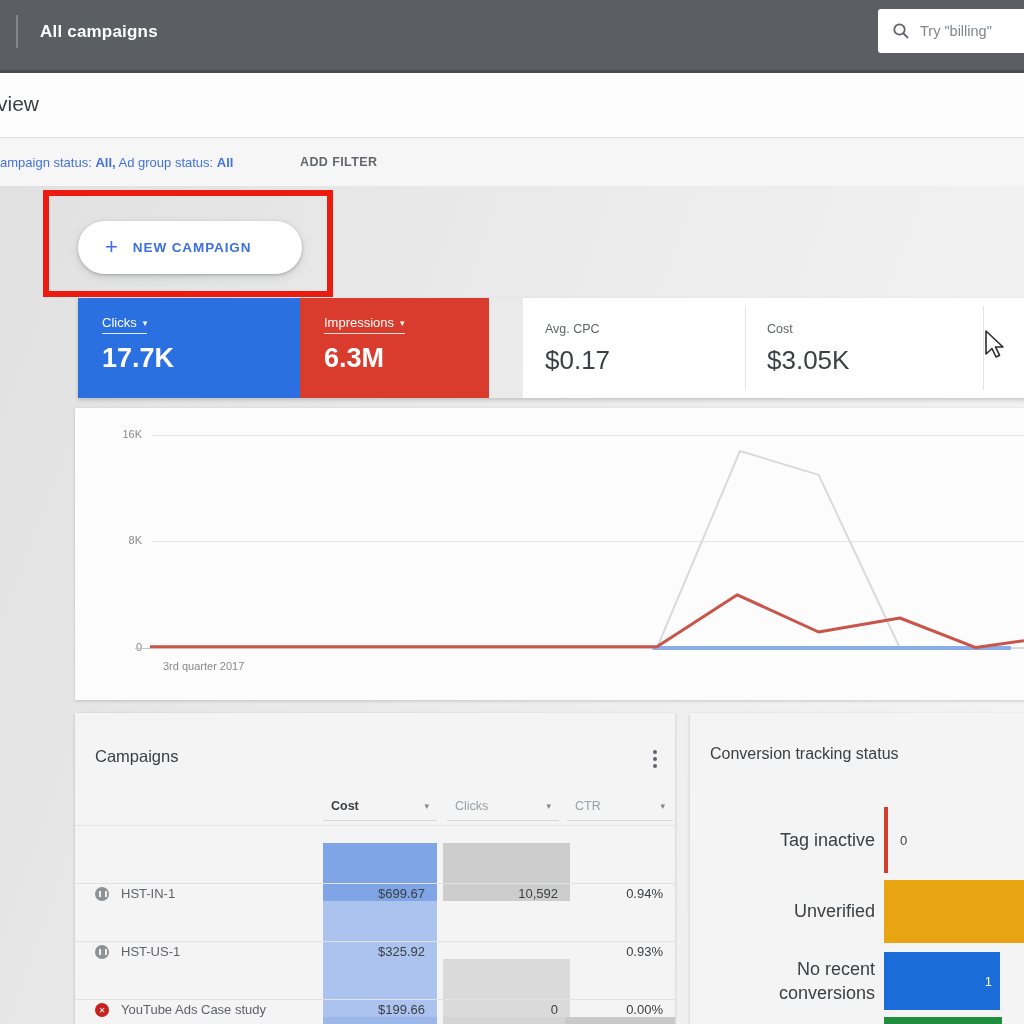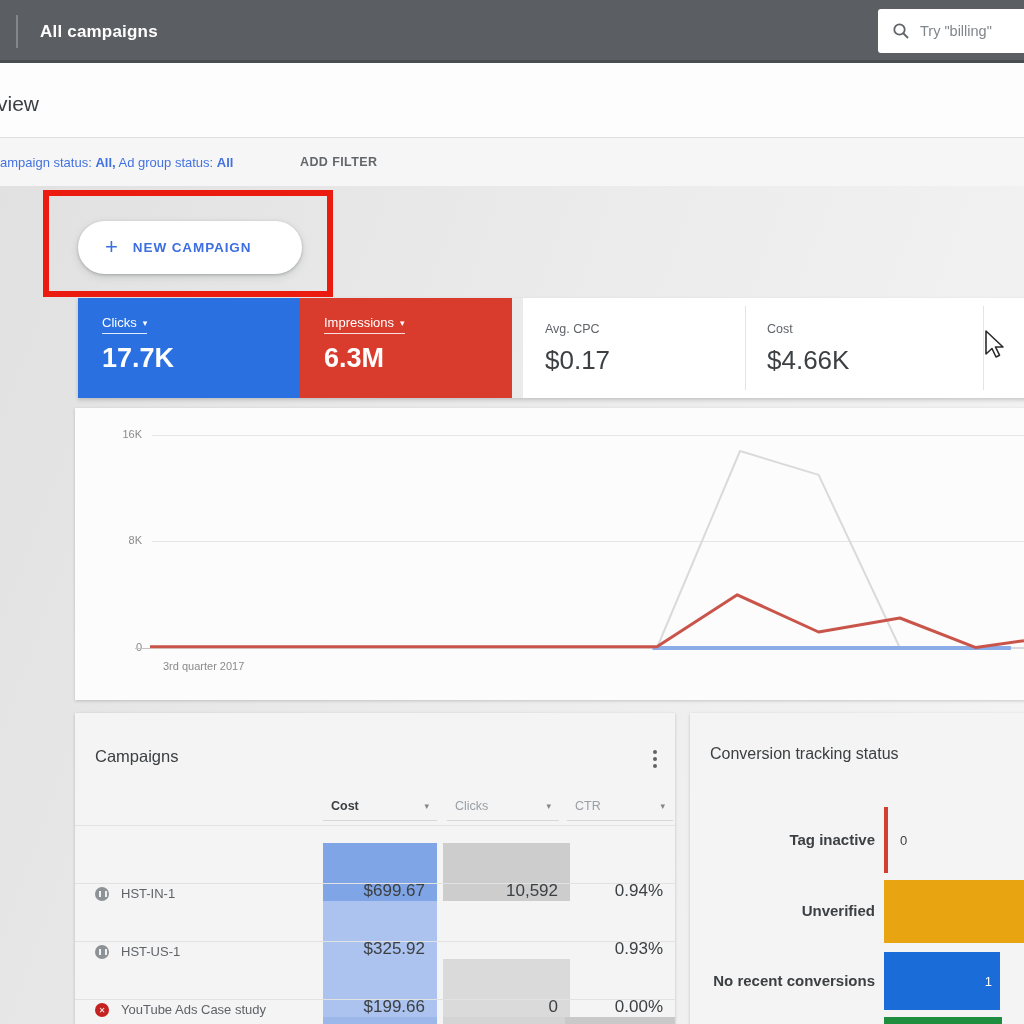--- a/index.html
+++ b/index.html
@@ -1,21 +1,21 @@
 <!DOCTYPE html>
 <html><head>
 <meta charset="utf-8">
 <style>
   html,body{margin:0;padding:0;background:#cfcfcf;}
   .screen{position:relative;width:1024px;height:1024px;overflow:hidden;
     font-family:"Liberation Sans","DejaVu Sans",sans-serif;background:#ededed;}
   .abs{position:absolute;}
 
   
-  .topbar{left:0;top:0;width:1024px;height:63px;background:#5b5e62;
+  .topbar{left:0;top:0;width:1024px;height:73px;background:#5b5e62;
     box-shadow:inset 0 -3px 0 rgba(0,0,0,.18);z-index:6;}
   .topbar-divider{left:16px;top:15px;width:2px;height:33px;background:#83878a;}
   .topbar-title{left:40px;top:0;height:63px;display:flex;align-items:center;
     color:#fff;font-size:17px;font-weight:700;letter-spacing:.2px;}
   .searchbox{left:878px;top:9px;width:172px;height:44px;background:#fff;border-radius:3px;
     display:flex;align-items:center;padding-left:14px;box-sizing:border-box;}
   .search-placeholder{color:#80868b;font-size:14.5px;margin-left:10px;white-space:nowrap;}
 
   
   .head-band{left:0;top:63px;width:1024px;height:74px;background:#fdfdfd;border-bottom:1px solid #e0e0e0;}
@@ -37,21 +37,21 @@
   .new-campaign{left:78px;top:221px;width:224px;height:53px;border-radius:27px;background:#fff;
     box-shadow:0 1px 3px rgba(60,64,67,.3),0 3px 8px rgba(60,64,67,.15);
     display:flex;align-items:center;padding-left:27px;box-sizing:border-box;gap:15px;z-index:2;cursor:pointer;}
   .nc-plus{color:#3d6fe0;font-size:22px;line-height:1;margin-top:-2px;}
   .nc-label{color:#3d6fe0;font-size:13.5px;font-weight:700;letter-spacing:.9px;}
 
   
   .metrics-row{left:78px;top:298px;width:952px;height:100px;box-shadow:0 2px 4px rgba(0,0,0,.18);}
   .scorecard{position:absolute;top:0;height:100px;box-sizing:border-box;}
   .sc-clicks{left:0;width:222px;}
-  .sc-impr{left:222px;width:212px;}
+  .sc-impr{left:222px;width:189px;}
   .sc-plainwrap{left:445px;width:507px;background:#fff;}
   .sc-pad{padding:15px 0 0 24px;}
   .sc-label-wrap{display:inline-flex;align-items:center;gap:6px;color:#fff;font-size:13px;
     border-bottom:1px solid rgba(255,255,255,.85);padding-bottom:3px;}
   .sc-arrow{font-size:9px;}
   .sc-value{margin-top:9px;font-size:27px;font-weight:700;color:#fff;}
   .plain-metric{position:absolute;top:0;height:100px;}
   .pm-cpc{left:22px;} .pm-cost{left:244px;}
   .pm-label{margin-top:24px;font-size:12.5px;color:#5f6368;}
   .pm-value{margin-top:9px;font-size:26px;font-weight:500;color:#3c4043;}
@@ -79,21 +79,21 @@
     justify-content:space-between;border-bottom:1px solid #d8d8d8;box-sizing:border-box;
     padding:0 8px;font-size:12.5px;color:#9aa0a6;cursor:pointer;}
   .h-cost{left:248px;width:114px;color:#3c4043;font-weight:700;}
   .h-clicks{left:372px;width:112px;}
   .h-ctr{left:492px;width:106px;}
   .sort-arrow{font-size:9px;color:#80868b;font-weight:400;}
   .t-row{position:absolute;left:0;width:600px;height:58px;border-top:1px solid #e2e2e2;}
   .r0{top:112px;} .r1{top:170px;} .r2{top:228px;} .r3{top:286px;}
   .cell{position:absolute;top:17px;height:58px;display:flex;align-items:flex-end;box-sizing:border-box;}
   .cell-name{left:0;width:248px;padding-left:20px;gap:12px;font-size:13px;color:#5f6368;cursor:pointer;}
-  .cell-num{justify-content:flex-end;padding-right:12px;font-size:17px;color:#3c4043;}
+  .cell-num{justify-content:flex-end;padding-right:12px;font-size:13px;color:#3c4043;}
   .cell-cost{left:248px;width:114px;}
   .cell-clicks{left:368px;width:127px;}
   .cell-ctr{left:490px;width:110px;}
   .r0 .cell-cost{background:#7fa5e6;} .r0 .cell-clicks{background:#cdcdcd;}
   .r1 .cell-cost{background:#abc3ee;} .r1 .cell-clicks{background:#dadada;}
   .r2 .cell-cost{background:#abc3ee;} .r2 .cell-clicks{background:#dadada;}
   .r3 .cell-cost{background:#9cb7ea;} .r3 .cell-clicks{background:#d4d4d4;} .r3 .cell-ctr{background:#c9c9c9;}
   .status-icon{width:14px;height:14px;border-radius:50%;position:relative;flex:none;}
   .status-icon[data-status="paused"]{background:#8d9297;}
   .status-icon[data-status="paused"]::after{content:"";position:absolute;left:4px;top:4px;width:4px;height:6px;
@@ -101,21 +101,21 @@
   .status-icon[data-status="removed"]{background:#c5221f;}
   .status-icon[data-status="removed"]::after{content:"✕";position:absolute;left:0;top:0;width:14px;height:14px;
     display:flex;align-items:center;justify-content:center;font-size:8px;color:#fff;}
   .status-icon[data-status="enabled"]{background:#1e8e3e;}
 
   
   .conv-card{left:690px;top:713px;width:345px;height:311px;background:#f4f4f4;
     box-shadow:0 1px 3px rgba(0,0,0,.2);overflow:hidden;}
   .conv-title{position:absolute;left:20px;top:32px;font-size:16px;color:#3c4043;}
   .conv-label{position:absolute;left:15px;width:170px;display:flex;align-items:center;
-    justify-content:flex-end;text-align:right;font-size:15px;color:#3c4043;line-height:1.35;font-weight:bold;}
+    justify-content:flex-end;text-align:right;font-size:18px;color:#3c4043;line-height:1.35;}
   .conv-bar{position:absolute;left:194px;}
   .cb0{top:94px;height:66px;}  .cl0{top:94px;height:66px;}
   .cb1{top:167px;height:63px;} .cl1{top:167px;height:63px;}
   .cb2{top:239px;height:58px;} .cl2{top:239px;height:58px;}
   .cb3{top:304px;height:60px;} .cl3{top:304px;height:60px;}
   .conv-val-out{position:absolute;left:210px;top:94px;height:66px;display:flex;align-items:center;
     font-size:13px;color:#3c4043;}
   .conv-val-in{position:absolute;right:8px;top:0;height:100%;display:flex;align-items:center;
     font-size:13px;color:#fff;}
 
@@ -181,21 +181,21 @@
         <div class="sc-value">6.3M</div>
       </div>
     </div>
     <div class="scorecard sc-plainwrap">
       <div class="plain-metric pm-cpc">
         <div class="pm-label">Avg. CPC</div>
         <div class="pm-value">$0.17</div>
       </div>
       <div class="plain-metric pm-cost">
         <div class="pm-label">Cost</div>
-        <div class="pm-value">$4.66K</div>
+        <div class="pm-value">$3.05K</div>
       </div>
       <div class="mdiv mdiv1"></div>
       <div class="mdiv mdiv2"></div>
     </div>
   </div>
 
   <div class="abs chart-card">
     <div class="ytick yt0">16K</div>
     <div class="ytick yt1">8K</div>
     <div class="ytick yt2">0</div>

